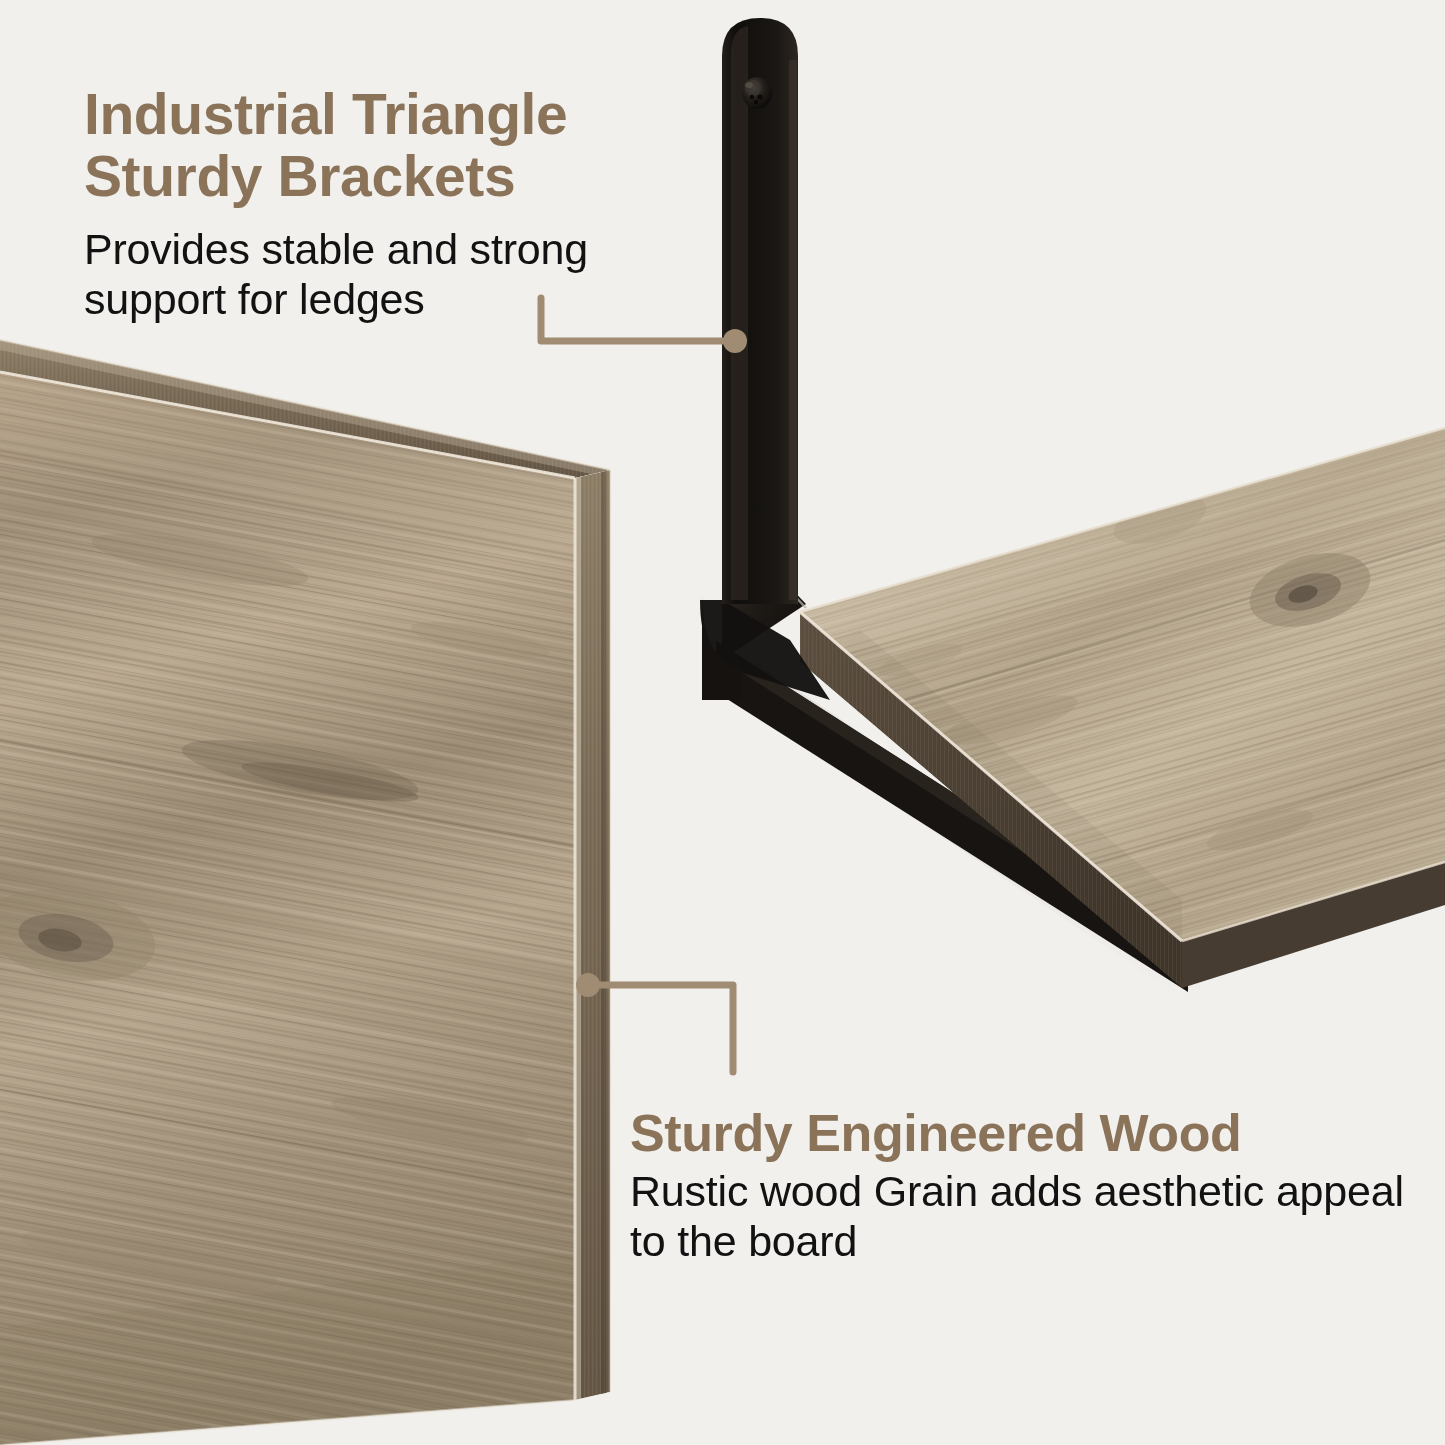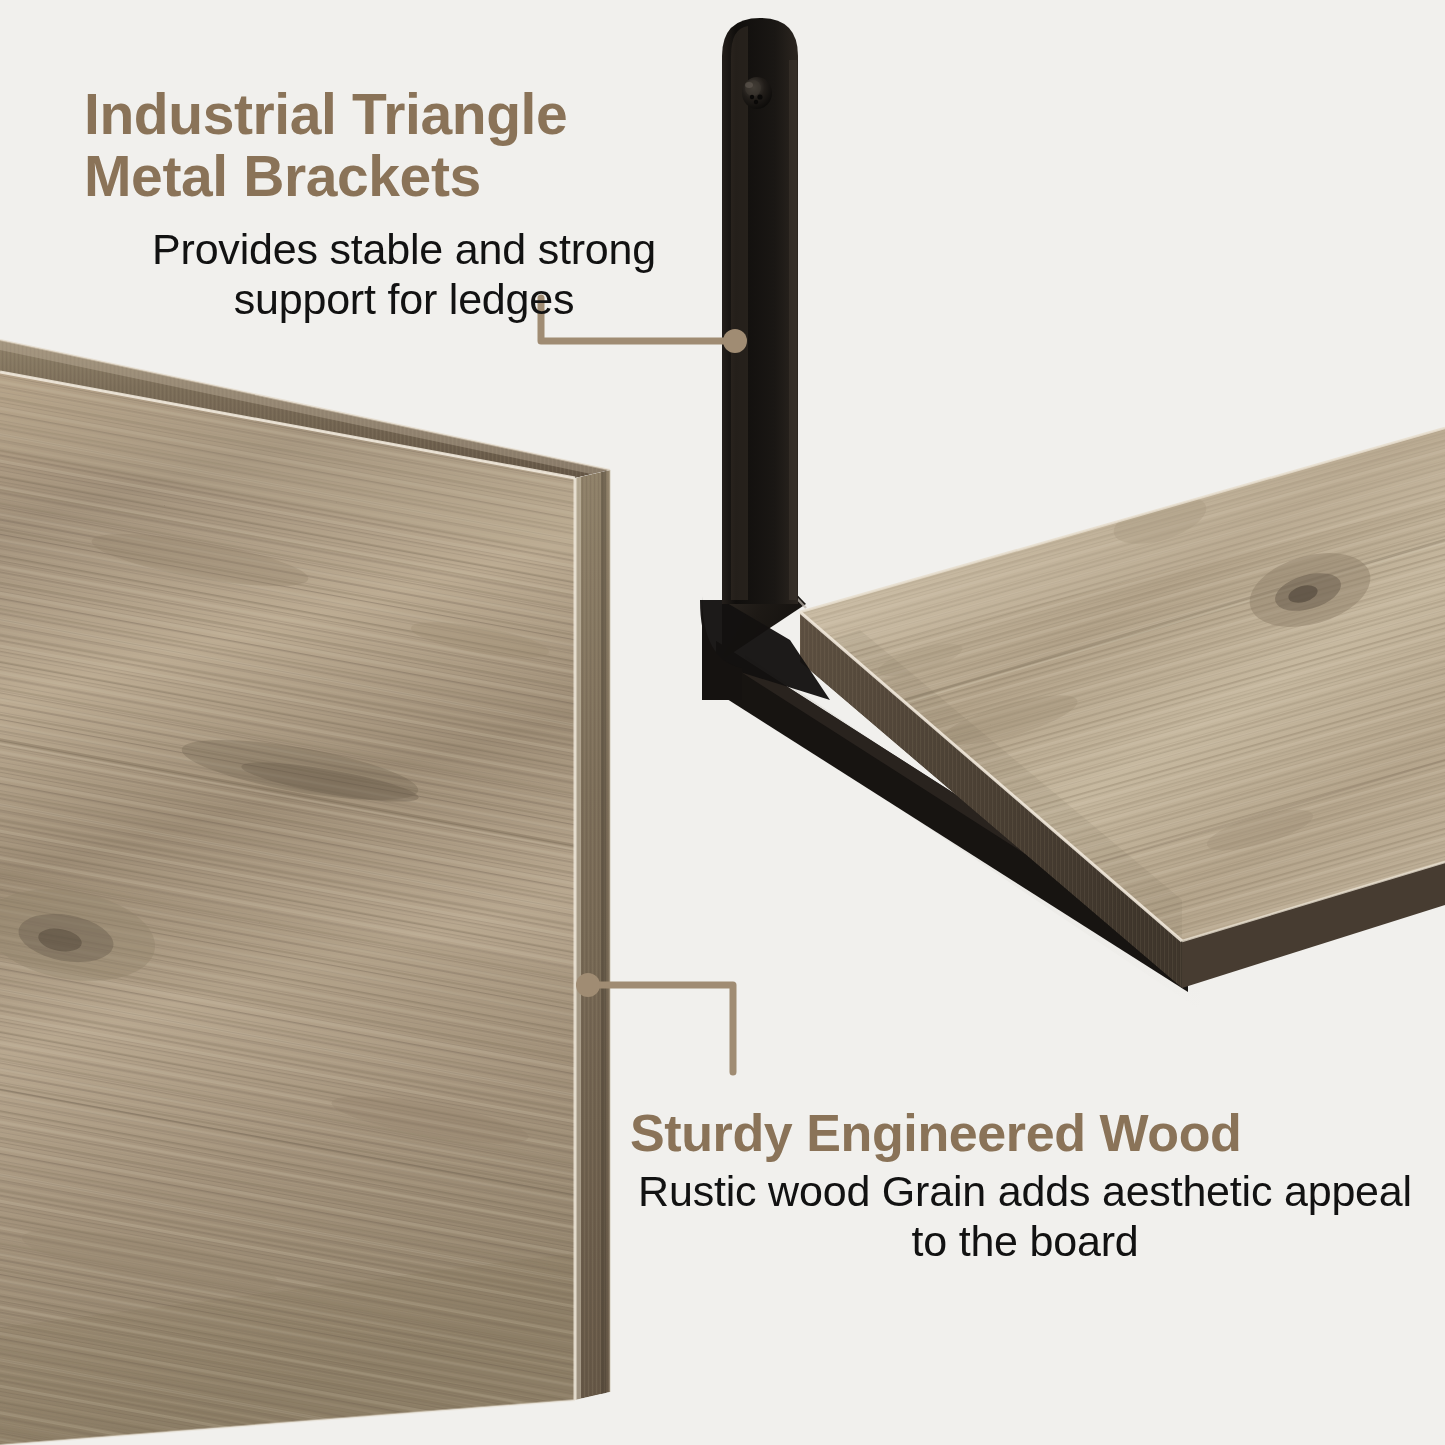--- a/index.html
+++ b/index.html
@@ -33,21 +33,20 @@
     font-weight: 700;
     letter-spacing: -0.4px;
     line-height: 1.08;
     color: #8a7358;
   }
   .callout-sub {
     font-weight: 400;
     line-height: 1.16;
     color: #121212;
     letter-spacing: -0.2px;
-    text-align: center;
   }
 
   #callout-brackets {
     left: 84px;
     top: 84px;
     width: 640px;
   }
   #callout-brackets .callout-title { font-size: 57px; }
   #callout-brackets .callout-sub   { font-size: 43px; margin-top: 18px; }
 
@@ -307,21 +306,21 @@
     <g>
       <path d="M 541 298 L 541 341 L 735 341" stroke="#a08c73" stroke-width="7" fill="none" stroke-linecap="round" stroke-linejoin="round"></path>
       <circle cx="735" cy="341" r="12" fill="#a08c73"></circle>
 
       <path d="M 588 985 L 733 985 L 733 1072" stroke="#a08c73" stroke-width="7" fill="none" stroke-linecap="round" stroke-linejoin="round"></path>
       <circle cx="588" cy="985" r="12" fill="#a08c73"></circle>
     </g>
   </svg>
 
   <div class="callout" id="callout-brackets">
-    <div class="callout-title">Industrial Triangle Metal Brackets</div>
+    <div class="callout-title">Industrial Triangle Sturdy Brackets</div>
     <div class="callout-sub">Provides stable and strong support for ledges</div>
   </div>
 
   <div class="callout" id="callout-wood">
     <div class="callout-title">Sturdy Engineered Wood</div>
     <div class="callout-sub">Rustic wood Grain adds aesthetic appeal to the board</div>
   </div>
 
 </div>
 

